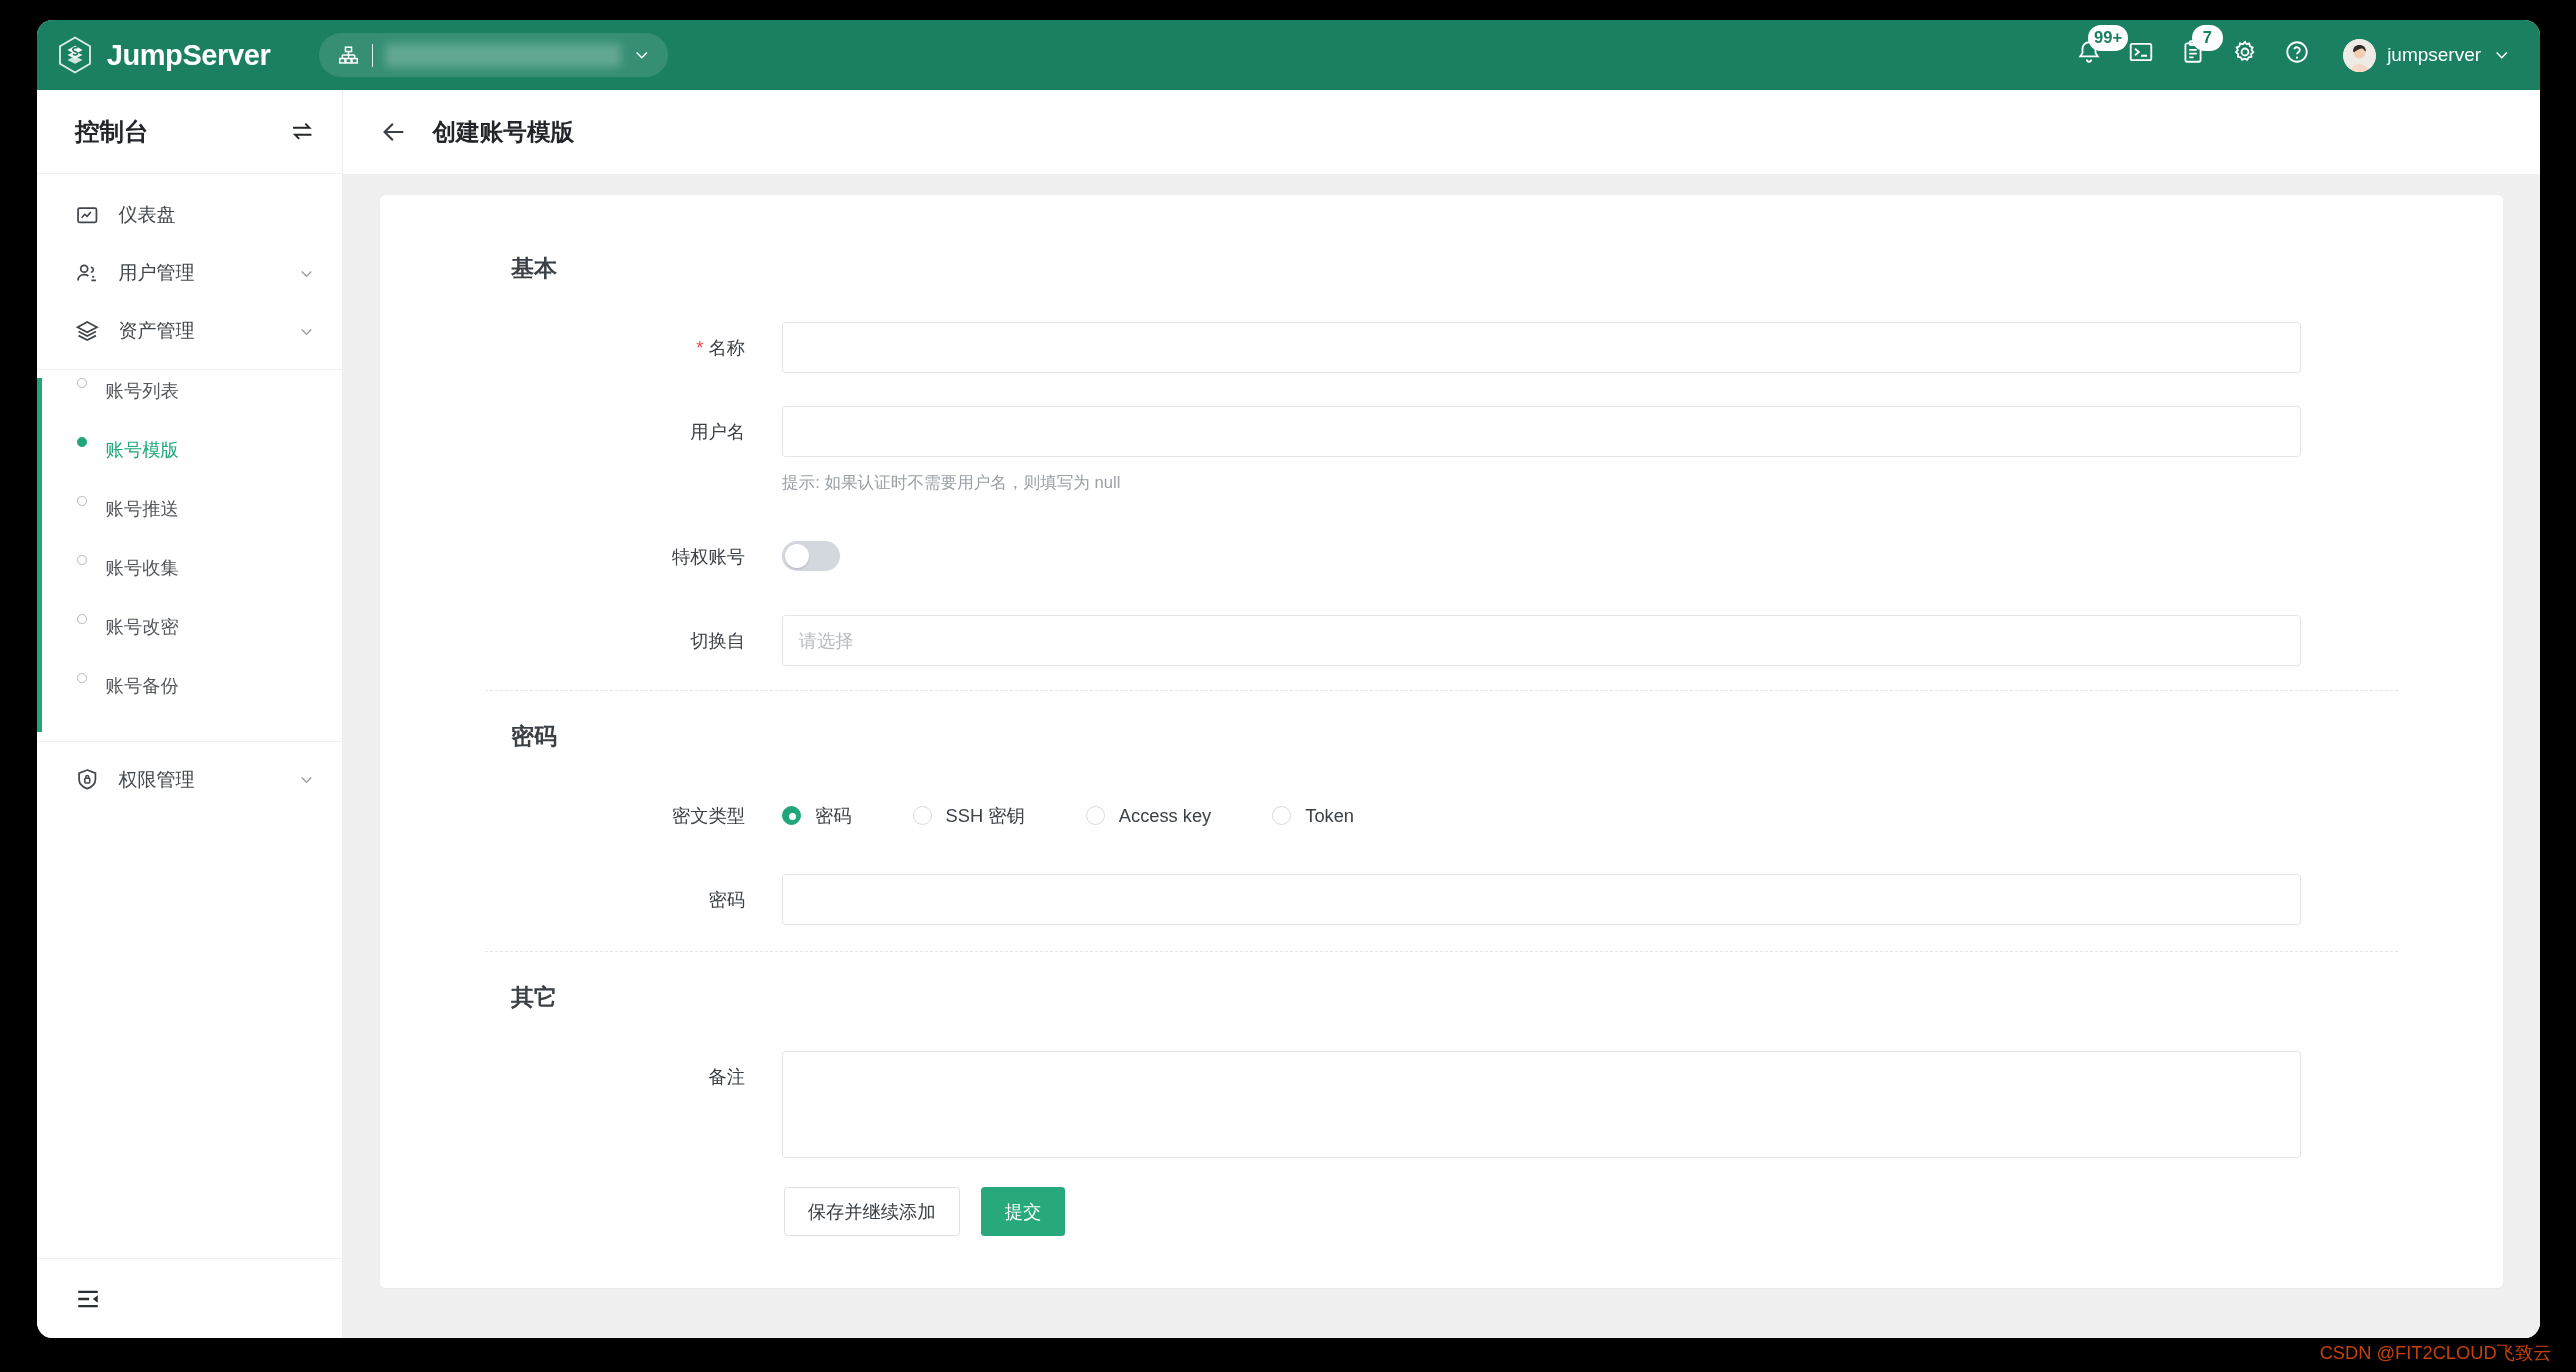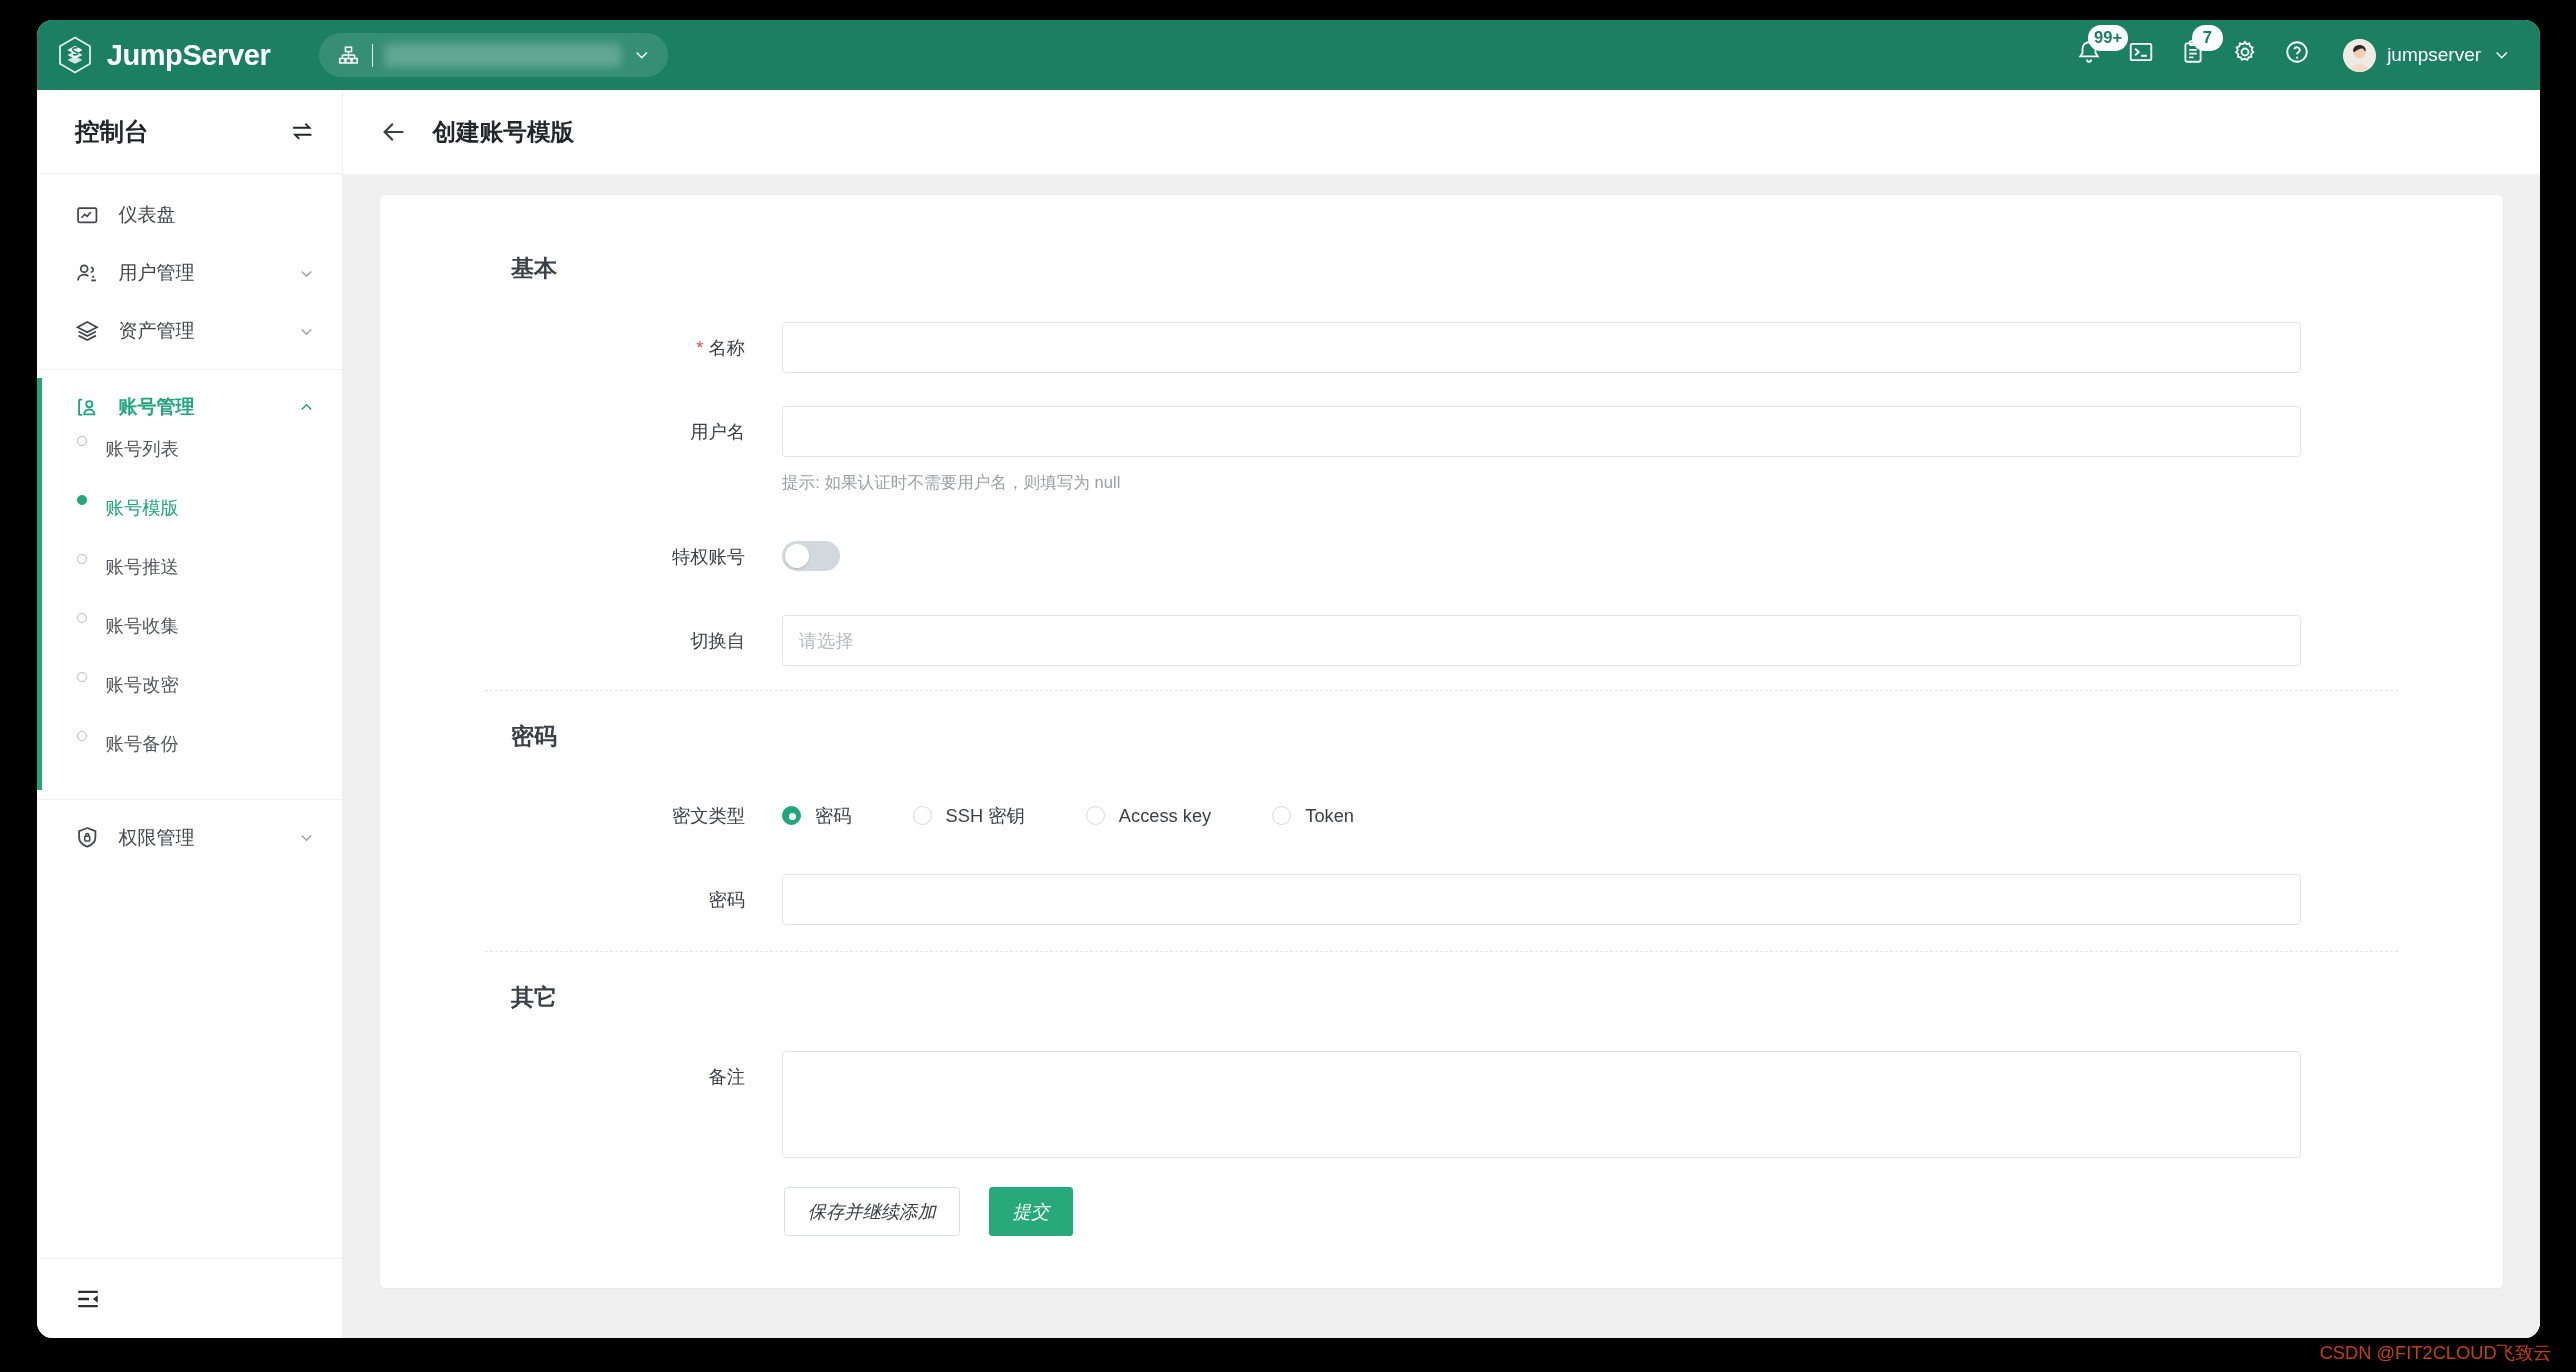--- a/index.html
+++ b/index.html
@@ -197,21 +197,21 @@
     width: 7px; height: 7px; border-radius: 50%; background: #fff;
   }
   .rlabel { font-size: 18.3px; color: #3b4047; }
   .divider { border-top: 0.9px dashed #e4e6e9; margin: 15.7px 0 30px 0; }
   .ta {
     width: 100%; height: 107px; resize: none;
     border: 0.9px solid #e2e4e7; border-radius: 3.5px;
     padding: 12.2px 15.7px; font-size: 18.3px; color: #3b4047; outline: none;
     font-family: "Liberation Sans", sans-serif;
   }
-  .btn-row { display: flex; gap: 29px; margin-left: 297px; margin-top: 14px; padding-left: 1.7px; font-style: italic;}
+  .btn-row { display: flex; gap: 21px; margin-left: 297px; margin-top: 14px; padding-left: 1.7px;}
   .btn {
     height: 49px; border-radius: 3.5px; font-size: 18.3px;
     display: inline-flex; align-items: center; justify-content: center;
     padding: 0 23px; cursor: pointer; border: 0.9px solid transparent;
     font-family: "Liberation Sans", sans-serif;
   }
   .btn-default { background: #fff; border-color: #dcdfe3; color: #3b4047; }
   .btn-primary { background: #27a97b; color: #fff; }
   .watermark {
     position: absolute; right: 24.5px; bottom: 7px;
@@ -344,31 +344,20 @@
           </svg>
           <span class="nav-label">资产管理</span>
           <svg class="nav-caret" viewBox="0 0 24 24">
             <path d="M6 9.5 L12 15.5 L18 9.5" fill="none" stroke="#9aa0a6" stroke-width="1.8"></path>
           </svg>
         </div>
 
         <div class="nav-sep"></div>
 
         <div class="group-active">
-          <div class="nav-item">
-            <svg class="nav-ico" viewBox="0 0 24 24">
-              <path d="M4 4.5 h3 M4 4.5 v15 M4 19.5 h3" fill="none" stroke="#1fa67b" stroke-width="1.8"></path>
-              <circle cx="14" cy="9" r="3" fill="none" stroke="#1fa67b" stroke-width="1.8"></circle>
-              <path d="M9 19 c0 -3 2.2 -4.8 5 -4.8 c2.8 0 5 1.8 5 4.8 z" fill="none" stroke="#1fa67b" stroke-width="1.8"></path>
-            </svg>
-            <span class="nav-label">账号管理</span>
-            <svg class="nav-caret" viewBox="0 0 24 24">
-              <path d="M6 14.5 L12 8.5 L18 14.5" fill="none" stroke="#1fa67b" stroke-width="1.8"></path>
-            </svg>
-          </div>
 
           <div class="sub-wrap">
             <div class="sub-item">
               <span class="dot"></span>
               <span class="sub-label">账号列表</span>
             </div>
             <div class="sub-item active">
               <span class="dot"></span>
               <span class="sub-label">账号模版</span>
             </div>

